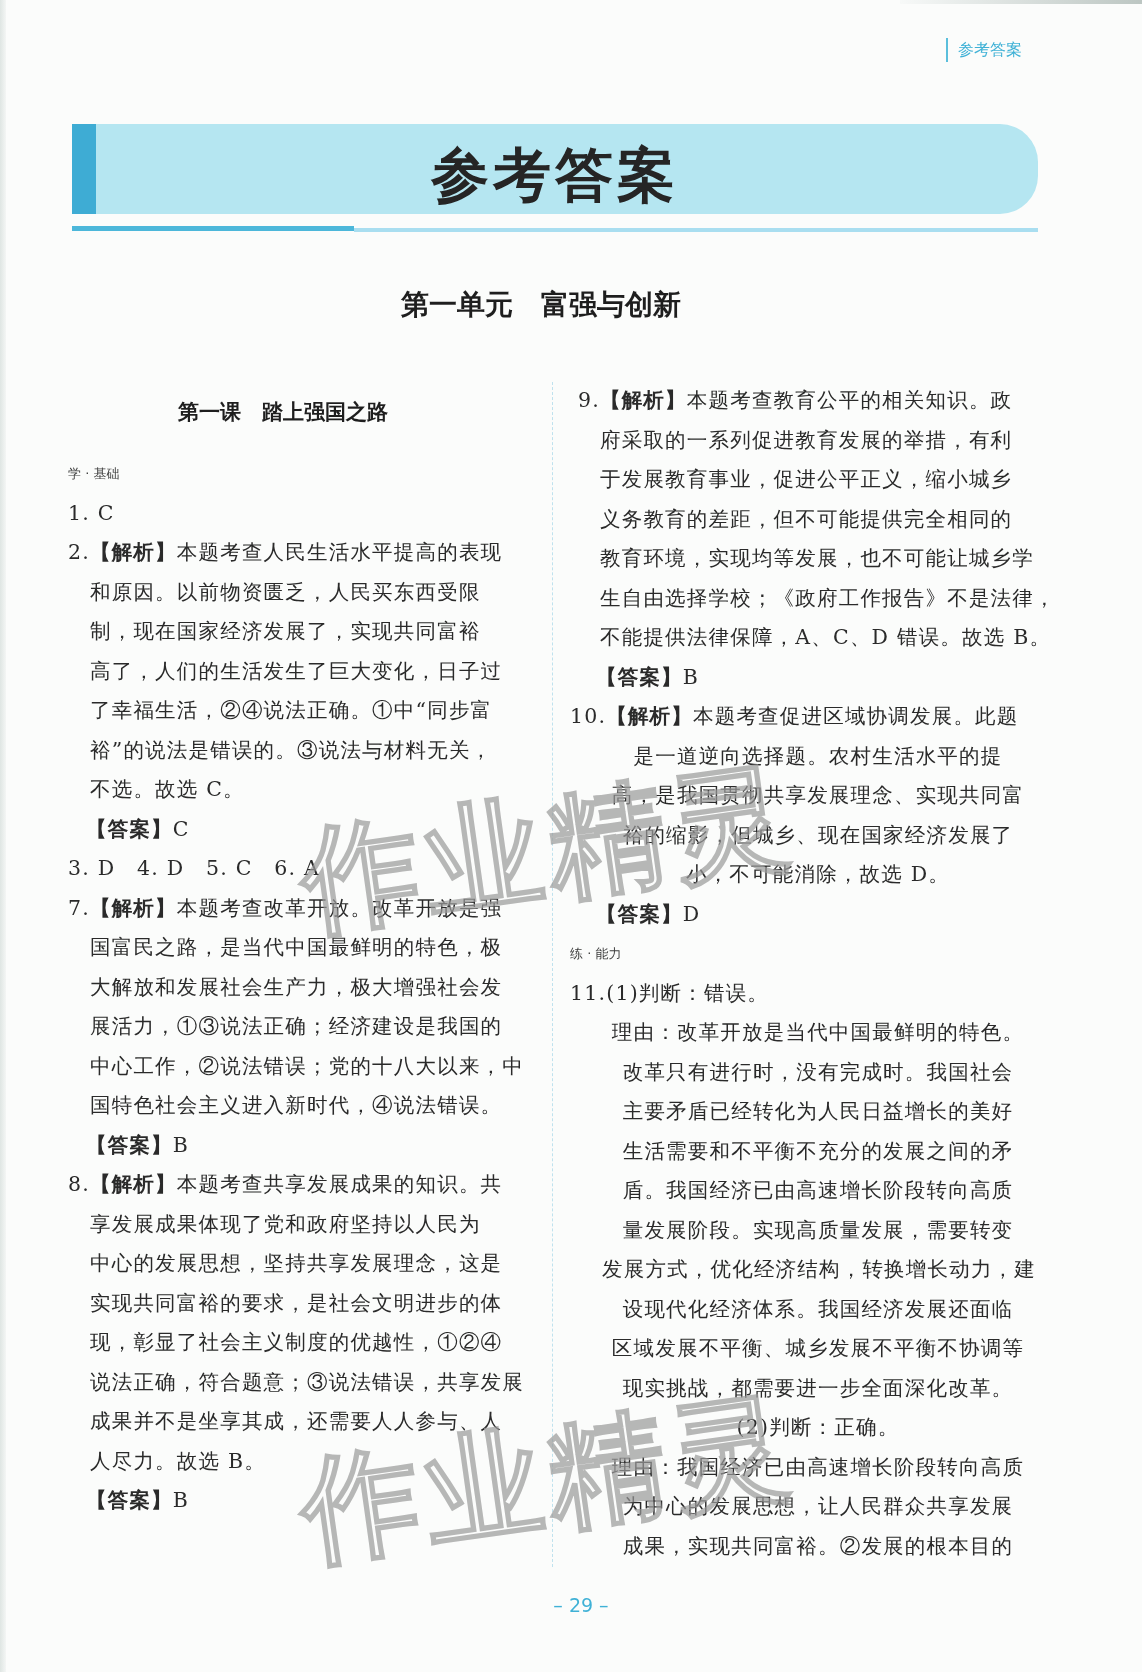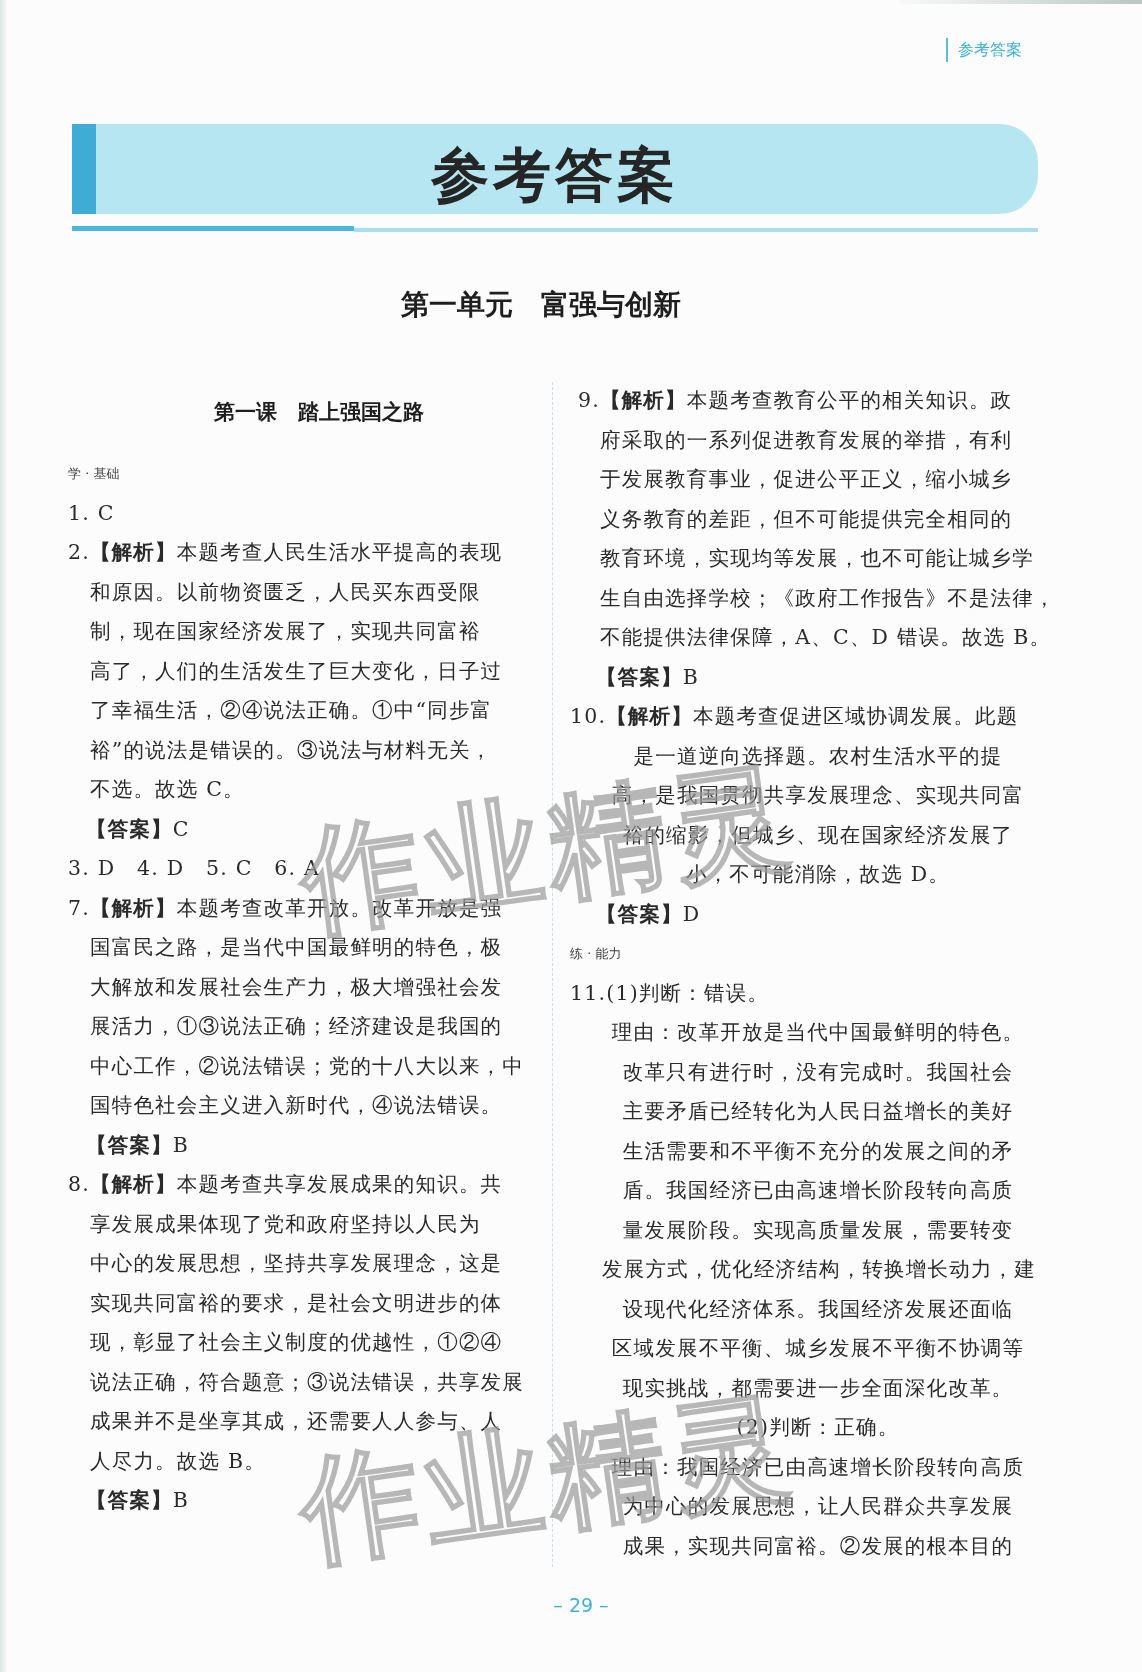--- a/index.html
+++ b/index.html
@@ -27,21 +27,21 @@
       font-size: 58px; color: #252525; letter-spacing: 4px; line-height: 70px;
     }
     .rule-dark { position: absolute; left: 72px; top: 226px; width: 282px; height: 5px; background: #4cb7da; }
     .rule-light { position: absolute; left: 354px; top: 228px; width: 684px; height: 4px; background: #a9def0; }
     .unit-title {
       position: absolute; left: 0; width: 1082px; top: 286px; text-align: center;
       font-family: "DejaVu Sans", sans-serif; font-weight: bold; font-size: 28px; color: #1e1e1e; word-spacing: 18px;
     }
     .lesson-title {
       position: absolute; left: 178px; top: 398px;
-      font-family: "DejaVu Serif", serif; font-weight: bold; font-size: 21px; color: #1e1e1e; word-spacing: 14px; margin-left: 36px;
+      font-family: "DejaVu Serif", serif; font-weight: bold; font-size: 21px; color: #1e1e1e; word-spacing: 14px;
     }
     .col-divider { position: absolute; left: 552px; top: 382px; width: 0; height: 1185px; border-left: 1px dashed #bfe2ee; }
     .col { position: absolute; font-size: 20.5px; line-height: 39.5px; }
     .col-left { left: 68px; top: 454px; width: 462px; }
     .col-right { left: 578px; top: 381px; width: 456px; }
     .section { font-family: "DejaVu Sans", sans-serif; font-weight: normal; color: #404040; font-size: 13px; }
     .line { white-space: nowrap; letter-spacing: 1.2px; }
     .ind { padding-left: 22px; }
     .ind2 { padding-left: 32px; text-align: center; }
     .ans { padding-left: 18px; }

